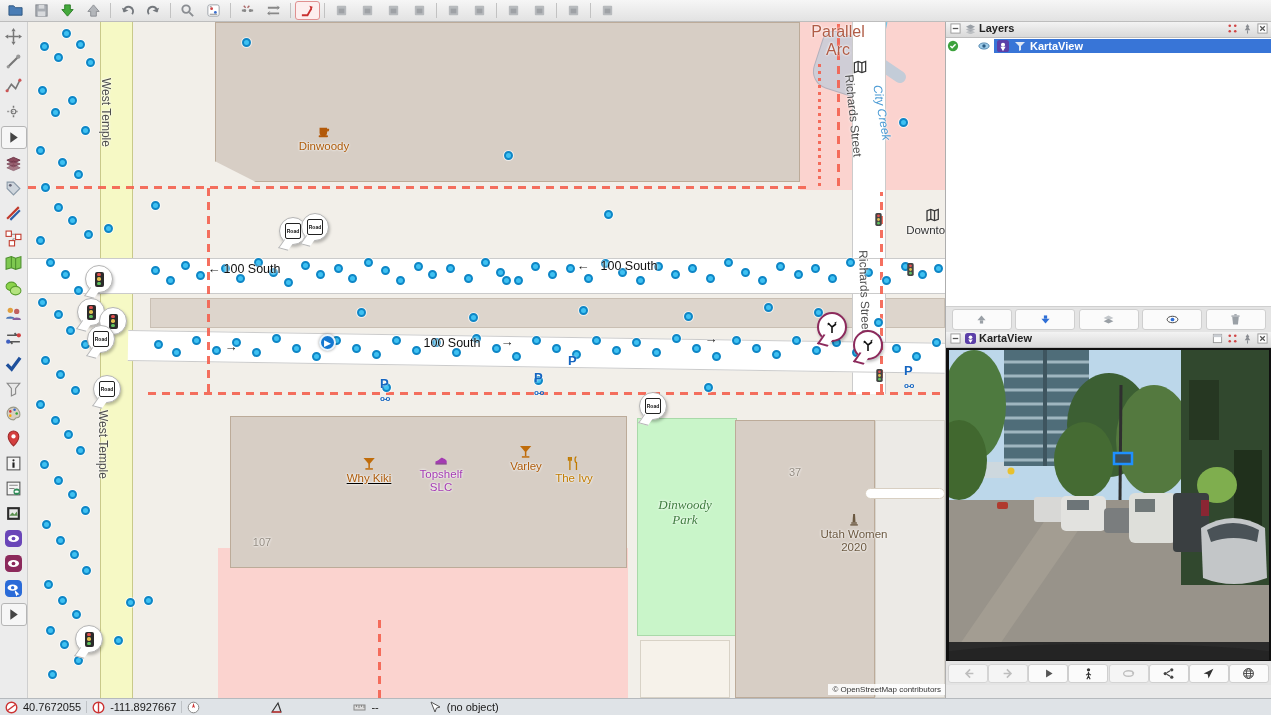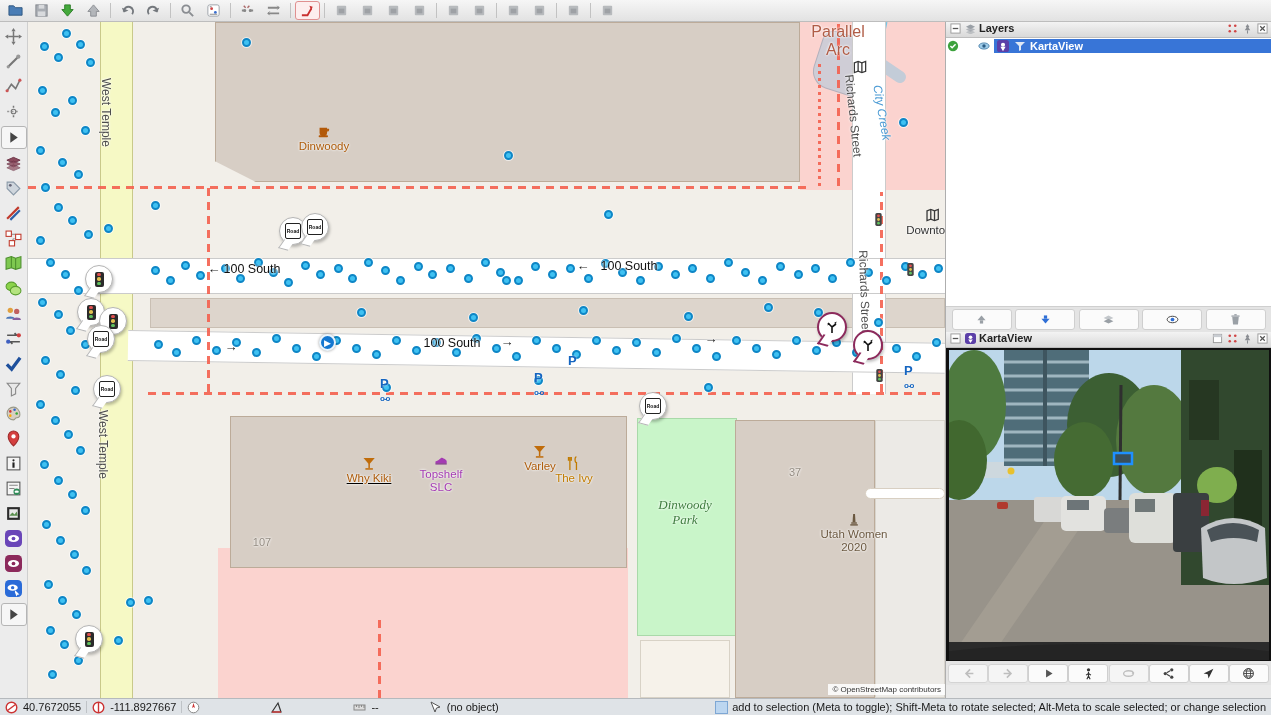--- a/index.html
+++ b/index.html
@@ -644,21 +644,21 @@
       <div class="poi" style="left: 413px; top: 430px;">
         <span class="pic">
           <svg viewBox="0 0 16 16" width="15" height="15">
             <path d="M2 10c4-1 5-4 7-4 2 1 5 2 5 4v2H2z" fill="#a43bb3"></path>
             <path d="M2 12h12v1.4H2z" fill="#7c2c88"></path>
           </svg>
         </span>
         <div class="cap" style="color: rgb(164, 59, 179);">Topshelf
 SLC</div>
       </div>
-      <div class="poi" style="left: 512px; top: 422px;">
+      <div class="poi" style="left: 498px; top: 422px;">
         <span class="pic">
           <svg viewBox="0 0 16 16" width="15" height="15">
             <path d="M2 2h12L8 9z" fill="#c06c0a"></path>
             <rect x="7.2" y="8" width="1.6" height="5" fill="#c06c0a"></rect>
             <rect x="4" y="13" width="8" height="1.6" fill="#c06c0a"></rect>
           </svg>
         </span>
         <div class="cap" style="color: rgb(173, 91, 10);">Varley</div>
       </div>
       <div class="poi" style="left: 546px; top: 434px;">
@@ -1079,17 +1079,13 @@
   <svg class="st-ico" viewBox="0 0 13 13">
       <rect x="1" y="4" width="11" height="5" fill="#ddd" stroke="#888"></rect>
       <path d="M3.5 4v2M6 4v3M8.5 4v2M11 4v3" stroke="#888"></path>
     </svg>
   <span>--</span>
   <span style="width:40px"></span>
   <svg class="st-ico" viewBox="0 0 13 13">
       <path d="M2 1l4 10 1.5-4L11 6z" fill="#fff" stroke="#555"></path>
     </svg>
   <span>(no object)</span>
-  <span class="hint" style="display:flex;align-items:center;gap:4px">
-    <span class="bluesq"></span>
-    <span>add to selection (Meta to toggle); Shift-Meta to rotate selected; Alt-Meta to scale selected; or change selection</span>
-  </span>
 </div>
 
 </body></html>

